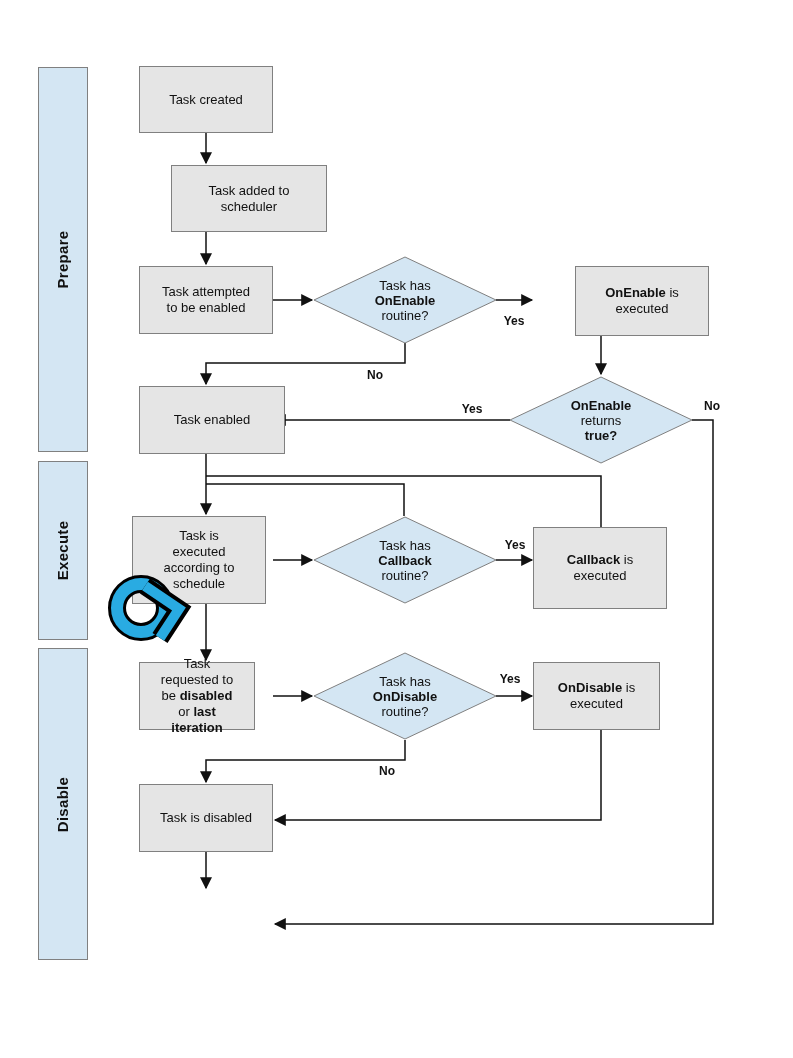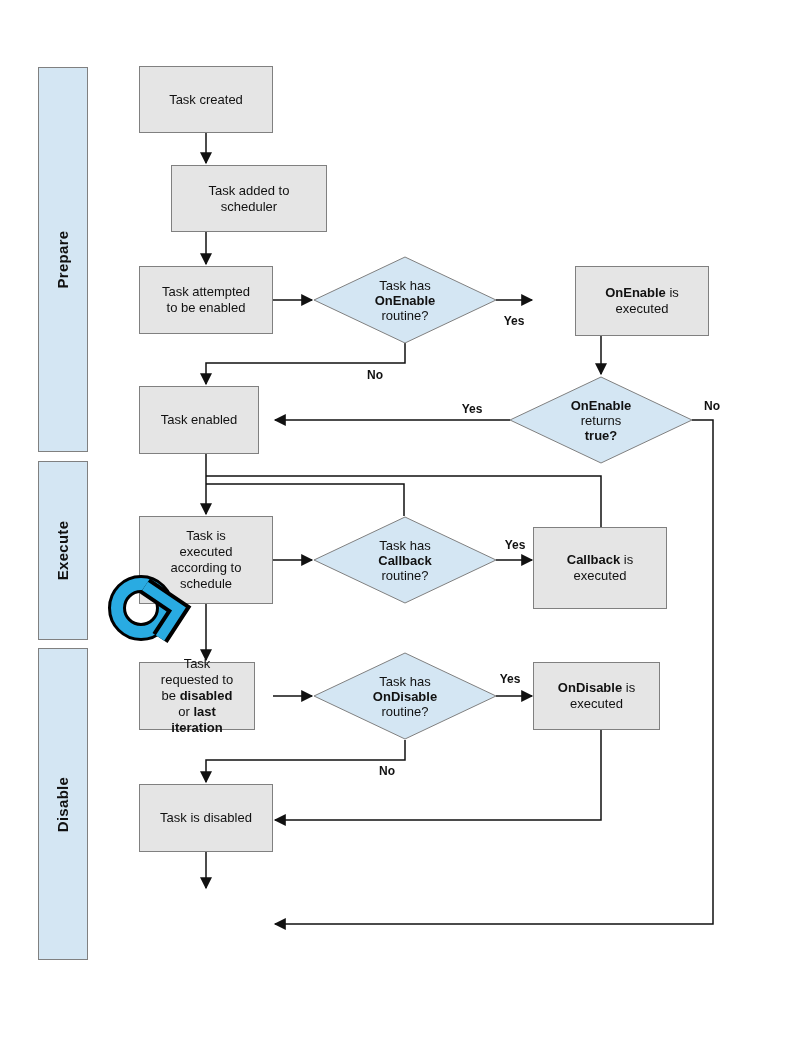--- a/index.html
+++ b/index.html
@@ -91,24 +91,24 @@
   </div>
   <div class="node" style="left:139px;top:165px;width:156px;height:67px;margin-left:32px;">
     <span>Task added to scheduler</span>
   </div>
   <div class="node" style="left:139px;top:266px;width:134px;height:68px;">
     <span>Task attempted to be enabled</span>
   </div>
   <div class="node" style="left:533px;top:266px;width:134px;height:70px;margin-left:42px;">
     <span><b>OnEnable</b><span> is executed</span></span>
   </div>
-  <div class="node" style="left:139px;top:386px;width:120px;height:68px;">
+  <div class="node" style="left:139px;top:386px;width:146px;height:68px;">
     <span>Task enabled</span>
   </div>
-  <div class="node" style="left:139px;top:516px;width:134px;height:88px;">
+  <div class="node" style="left:132px;top:516px;width:134px;height:88px;">
     <span>Task is executed according to schedule</span>
   </div>
   <div class="node" style="left:533px;top:527px;width:134px;height:82px;">
     <span><b>Callback</b><span> is executed</span></span>
   </div>
   <div class="node" style="left:139px;top:662px;width:116px;height:68px;">
     <span><span>Task requested to be </span><b>disabled</b><span> or </span><b>last iteration</b></span>
   </div>
   <div class="node" style="left:533px;top:662px;width:127px;height:68px;">
     <span><b>OnDisable</b><span> is executed</span></span>

